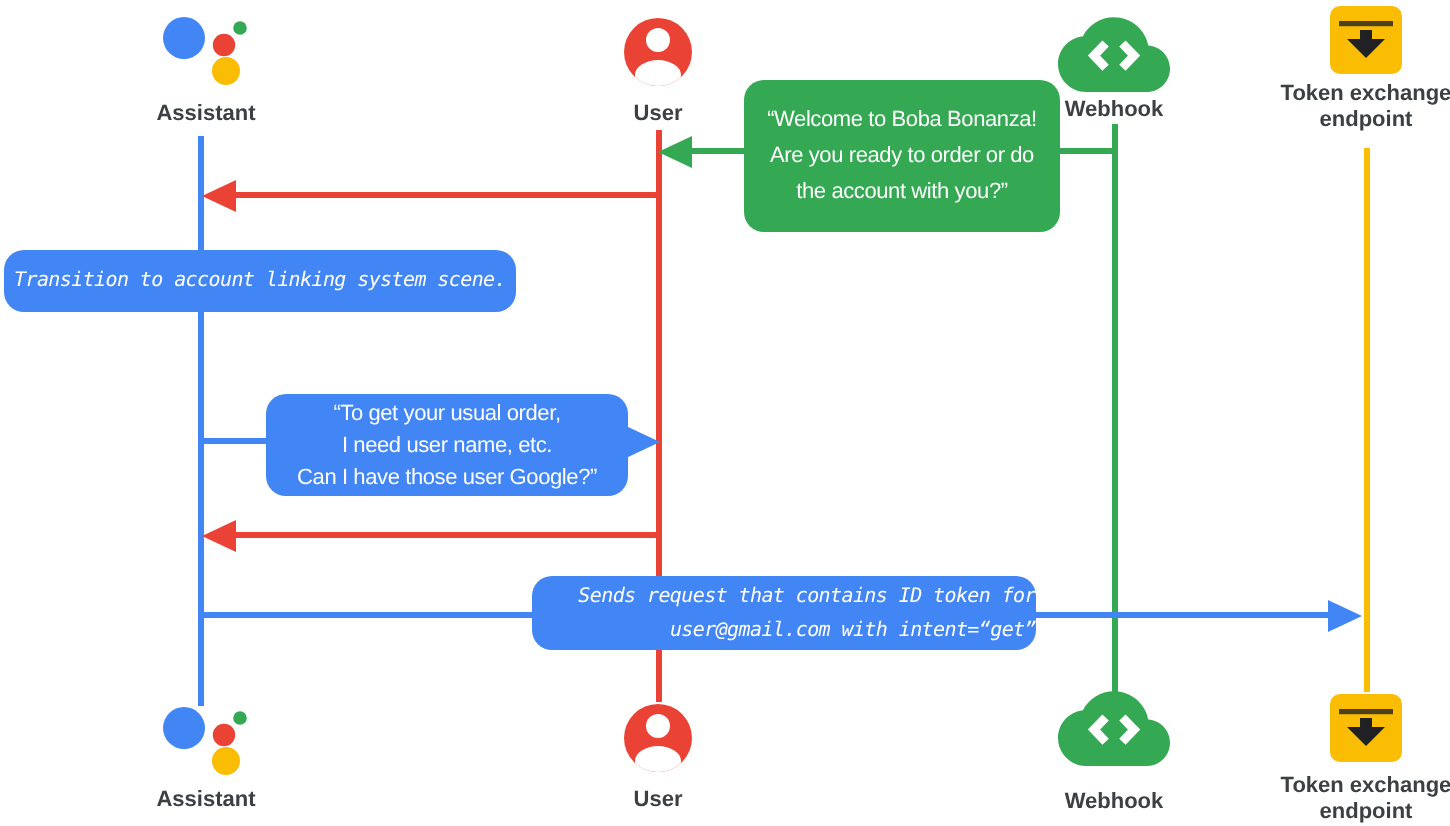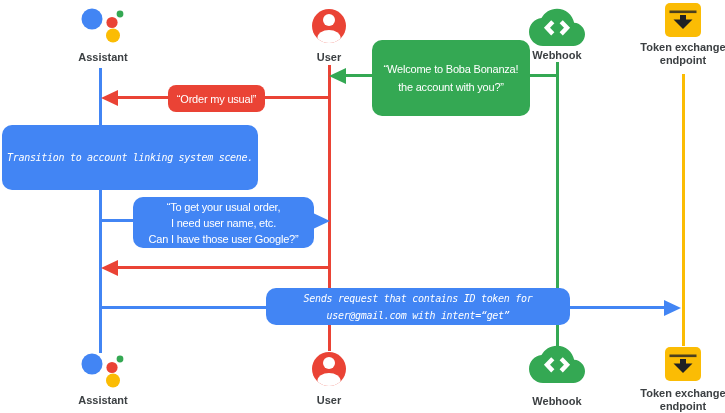--- a/index.html
+++ b/index.html
@@ -53,37 +53,37 @@
   <div class="head-right z2" style="left:313px;top:213px;border-left:17px solid #4285f4;"></div>
 
   <div class="hline red-bg z2" style="left:116px;top:266px;width:213px;"></div>
   <div class="head-left z2" style="left:101px;top:260px;border-right:17px solid #ea4335;"></div>
 
   <div class="hline blue-bg z2" style="left:100px;top:306px;width:565px;"></div>
   <div class="head-right z2" style="left:664px;top:300px;border-left:17px solid #4285f4;"></div>
 
   <div class="bubble sans green-bg" style="left:372px;top:40px;width:158px;height:76px;line-height:18px;">
     <div>“Welcome to Boba Bonanza!</div>
+    <div>Are you ready to order or do</div>
     <div>the account with you?”</div>
   </div>
 
-  <div class="bubble sans red-bg" style="left:168px;top:85px;width:97px;height:27px;border-radius:8px;">“Order my usual”</div>
 
-  <div class="bubble mono blue-bg" style="left:2px;top:125px;width:256px;height:65px;">
+  <div class="bubble mono blue-bg" style="left:2px;top:125px;width:256px;height:31px;">
     <div>Transition to account linking system scene.</div>
   </div>
 
   <div class="bubble sans blue-bg" style="left:133px;top:197px;width:181px;height:51px;line-height:16px;text-align:center;">
     <div>“To get your usual order,</div>
     <div>I need user name, etc.</div>
     <div>Can I have those user Google?”</div>
   </div>
 
 
-  <div class="bubble mono blue-bg" style="left:266px;top:288px;width:304px;height:37px;">
+  <div class="bubble mono blue-bg" style="left:266px;top:288px;width:252px;height:37px;text-align:right;">
     <div>Sends request that contains ID token for</div>
     <div>user@gmail.com with intent=“get”</div>
   </div>
 
   <svg class="icon" style="left:70px;top:4px;" width="60" height="46" viewBox="0 0 60 46">
     <circle cx="22" cy="15" r="10.5" fill="#4285f4"></circle>
     <circle cx="42" cy="18.5" r="5.6" fill="#ea4335"></circle>
     <circle cx="50" cy="10" r="3.4" fill="#34a853"></circle>
     <circle cx="43" cy="31.5" r="7" fill="#fbbc04"></circle>
   </svg>

